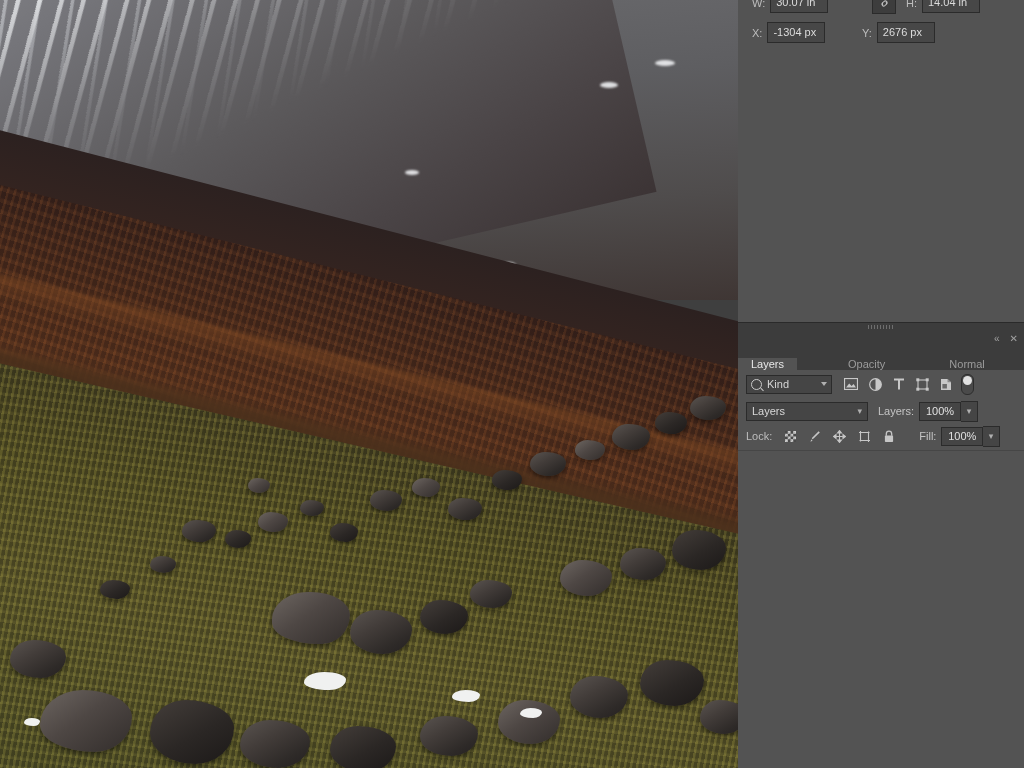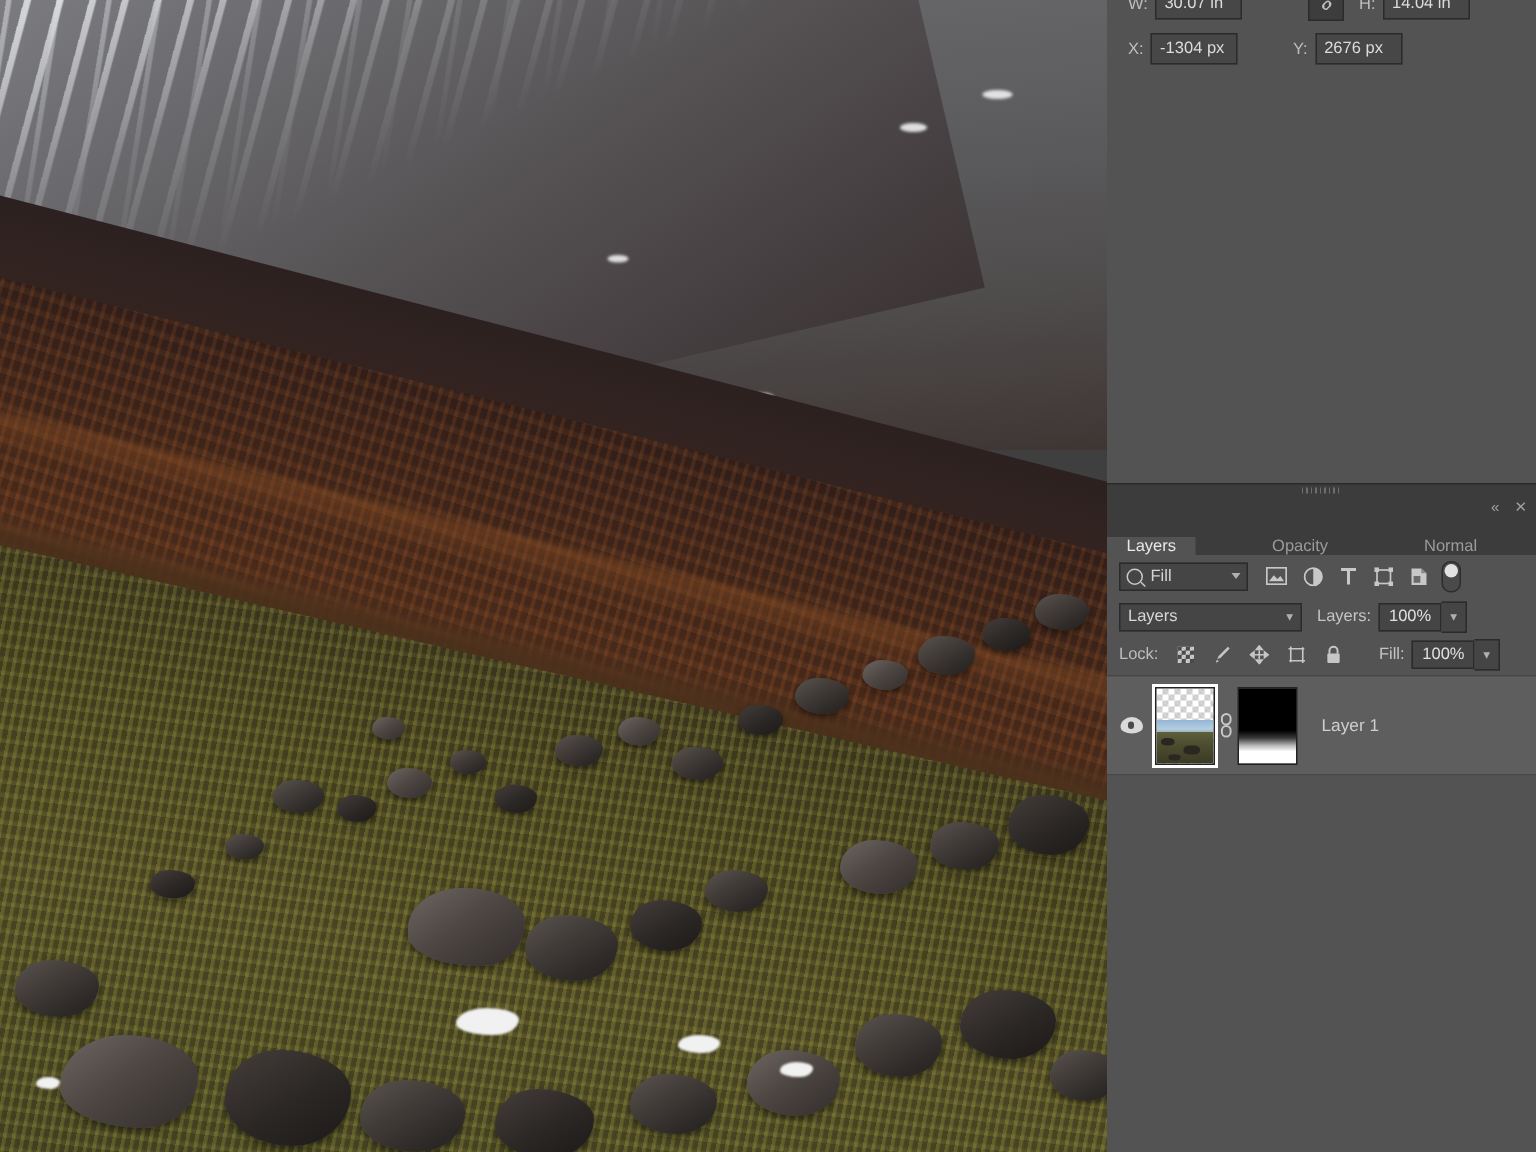--- a/index.html
+++ b/index.html
@@ -757,21 +757,21 @@
         <div class="tab">Opacity</div>
         <div class="tab">Normal</div>
         <div id="tab-menu">
             <span class="ham"></span>
           </div>
       </div>
 
       <div id="filter-row">
         <div id="kind-select">
           <span class="mag"></span>
-          <span>Fill</span>
+          <span>Kind</span>
           <span class="caret"></span>
         </div>
         <div class="filter-icons">
           <span class="ficon">
             <svg width="14" height="12" viewBox="0 0 14 12">
                 <rect x="0.5" y="0.5" width="13" height="11" fill="none" stroke="#c8c8c8" stroke-width="1.2"></rect>
                 <path d="M2 9.5 L5.2 5.5 L7.6 8 L9.6 6 L12 9.5 Z" fill="#c8c8c8"></path>
               </svg>
           </span>
           <span class="ficon">
@@ -846,40 +846,18 @@
         </div>
         <span class="inline-label" style="margin-left:24px;">Fill:</span>
         <span class="pct-field">100%</span>
         <span class="pct-stepper">
             <span class="caret-thin" style="margin:0;">▾</span>
           </span>
       </div>
 
       <div id="layer-list">
 
-        <div class="layer-row selected">
-          <div class="eye-cell">
-            <span class="eye"></span>
-          </div>
-          <div class="thumb selected-thumb">
-            <div class="thumb-checker"></div>
-            <div class="thumb-photo-top"></div>
-            <div class="thumb-photo-bottom">
-              <span class="spk" style="left:3px; top:4px; width:9px; height:5px;"></span>
-              <span class="spk" style="left:18px; top:9px; width:11px; height:6px;"></span>
-              <span class="spk" style="left:8px; top:15px; width:8px; height:4px;"></span>
-            </div>
-          </div>
-          <div class="link-chain">
-            <svg width="9" height="17" viewBox="0 0 9 17" aria-hidden="true">
-              <rect x="1.6" y="1" width="5.8" height="7" rx="2.9" fill="none" stroke="#c8c8c8" stroke-width="1.3"></rect>
-              <rect x="1.6" y="9" width="5.8" height="7" rx="2.9" fill="none" stroke="#c8c8c8" stroke-width="1.3"></rect>
-            </svg>
-          </div>
-          <div class="mask-thumb"></div>
-          <span class="layer-name">Layer 1</span>
-        </div>
 
 
       </div>
     </div>
   </div>
 </div>
 
 </body></html>

